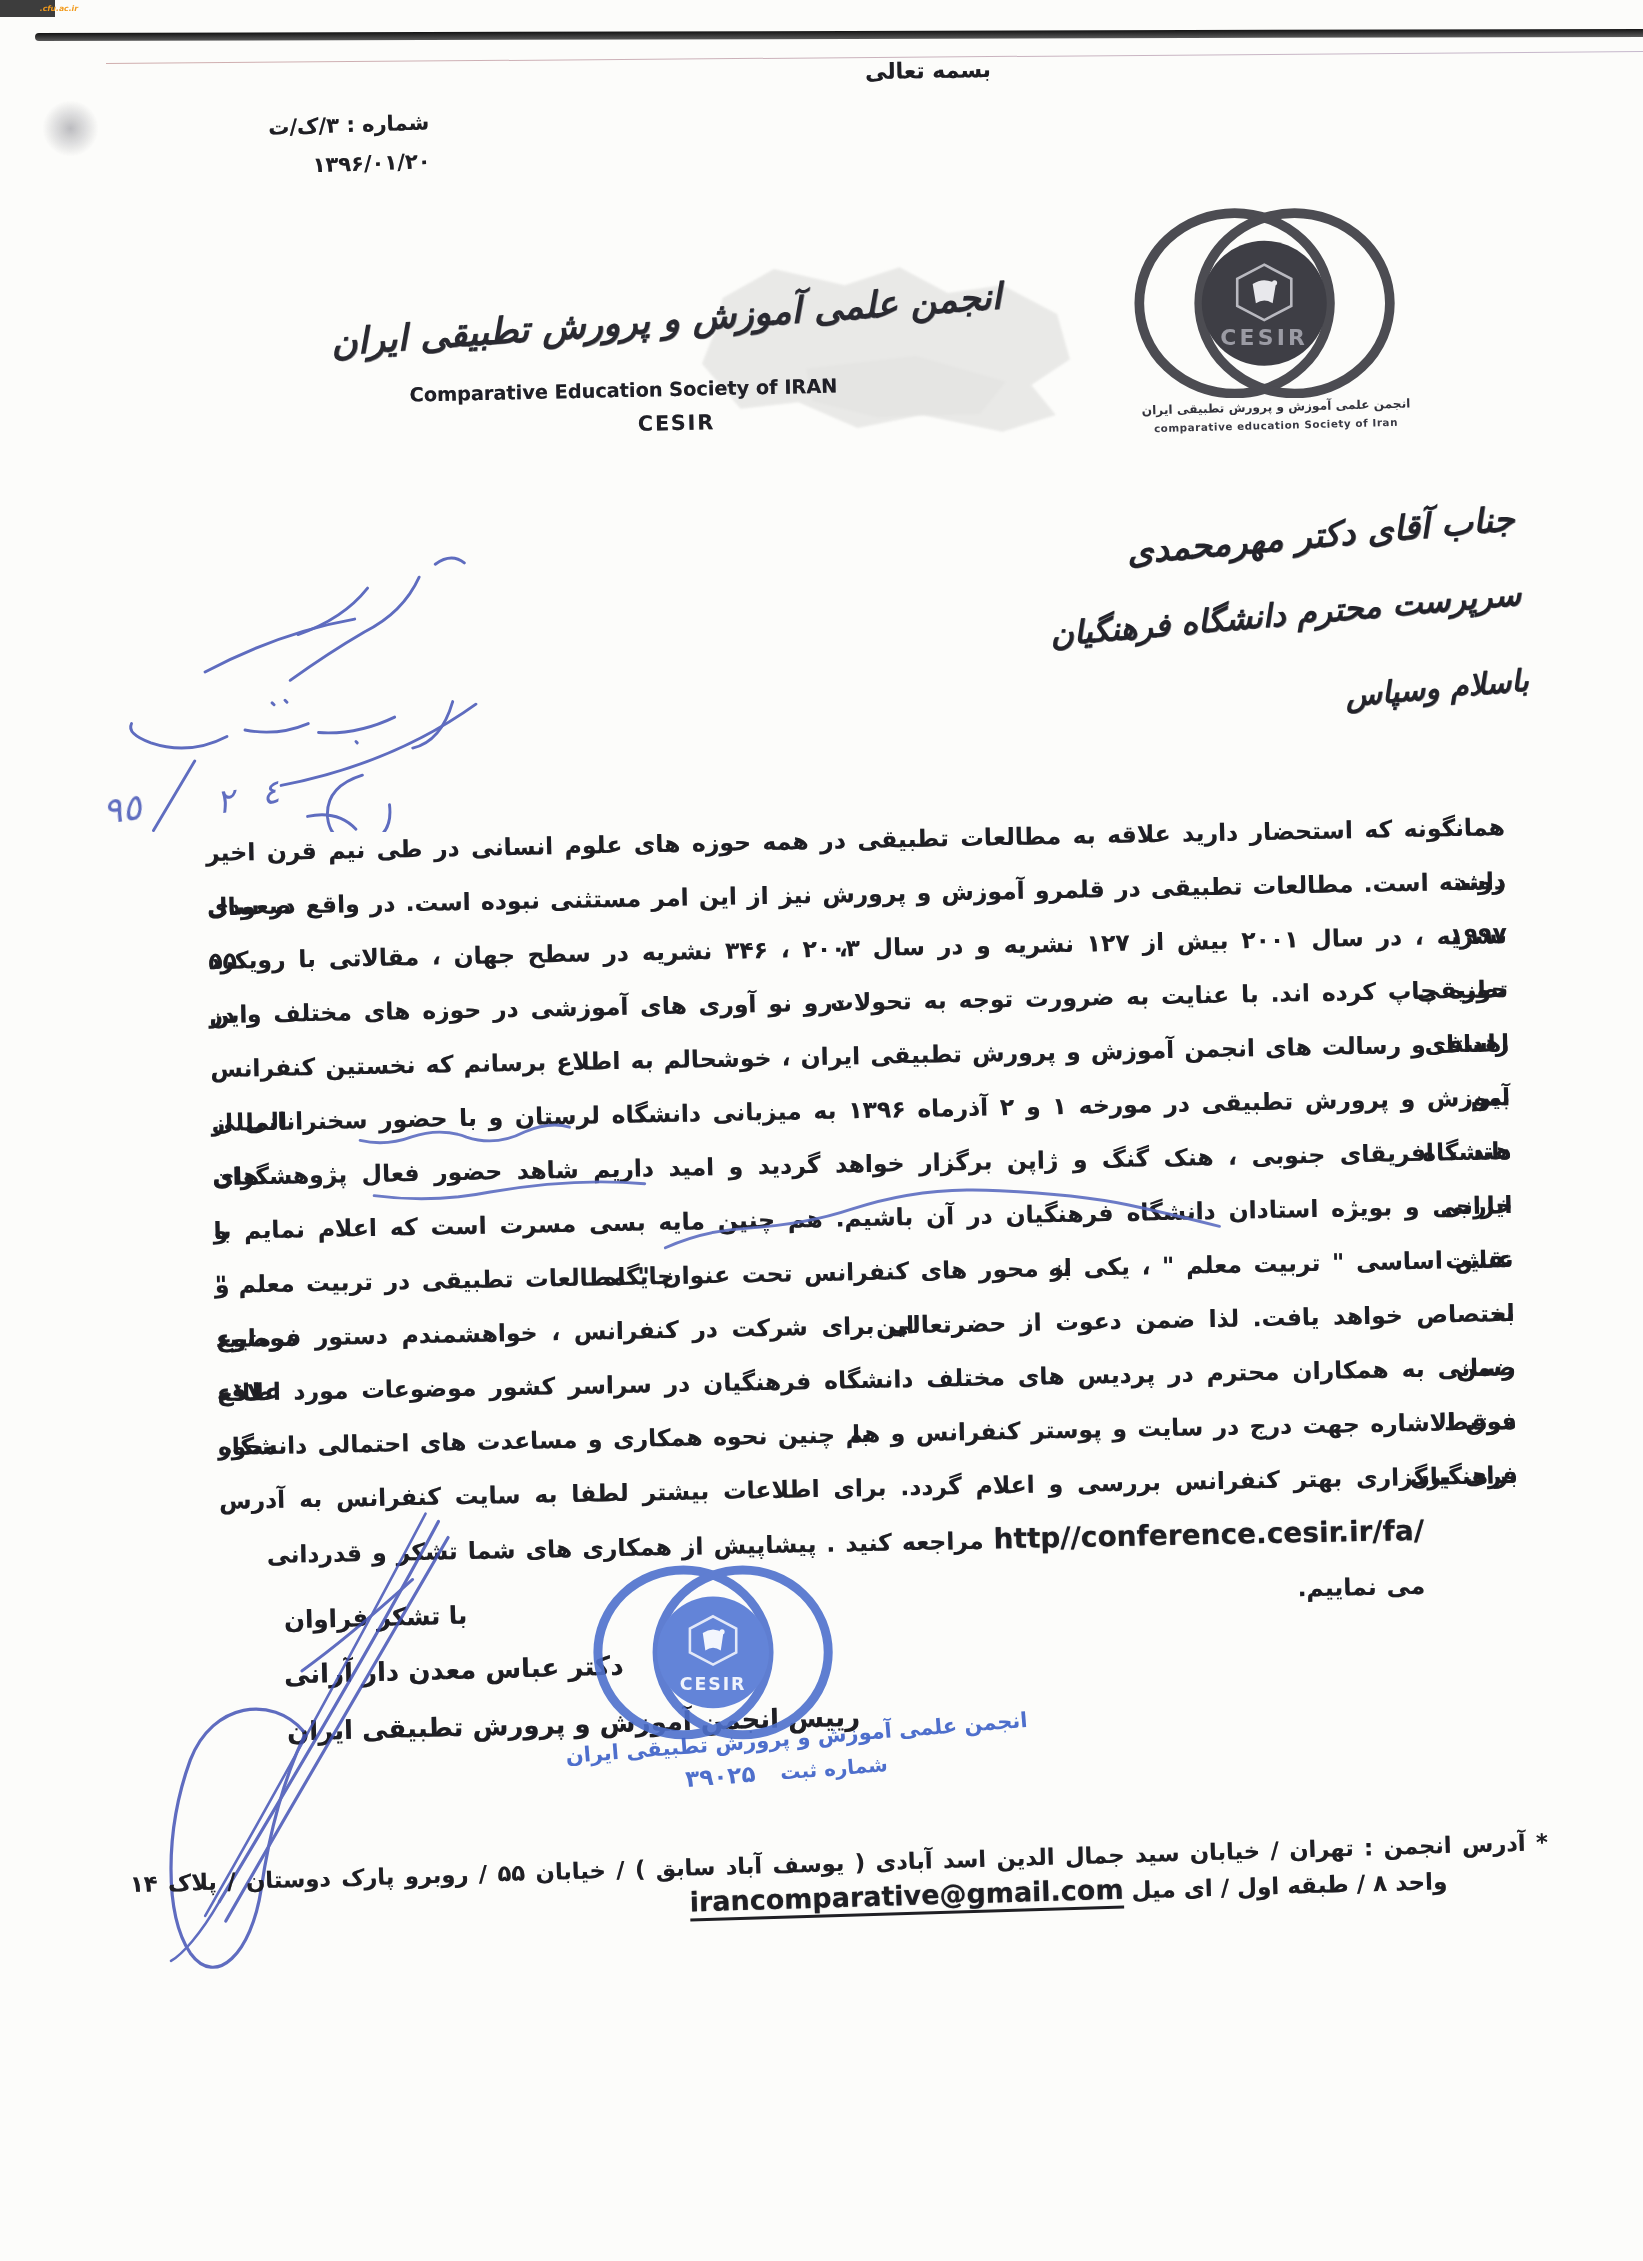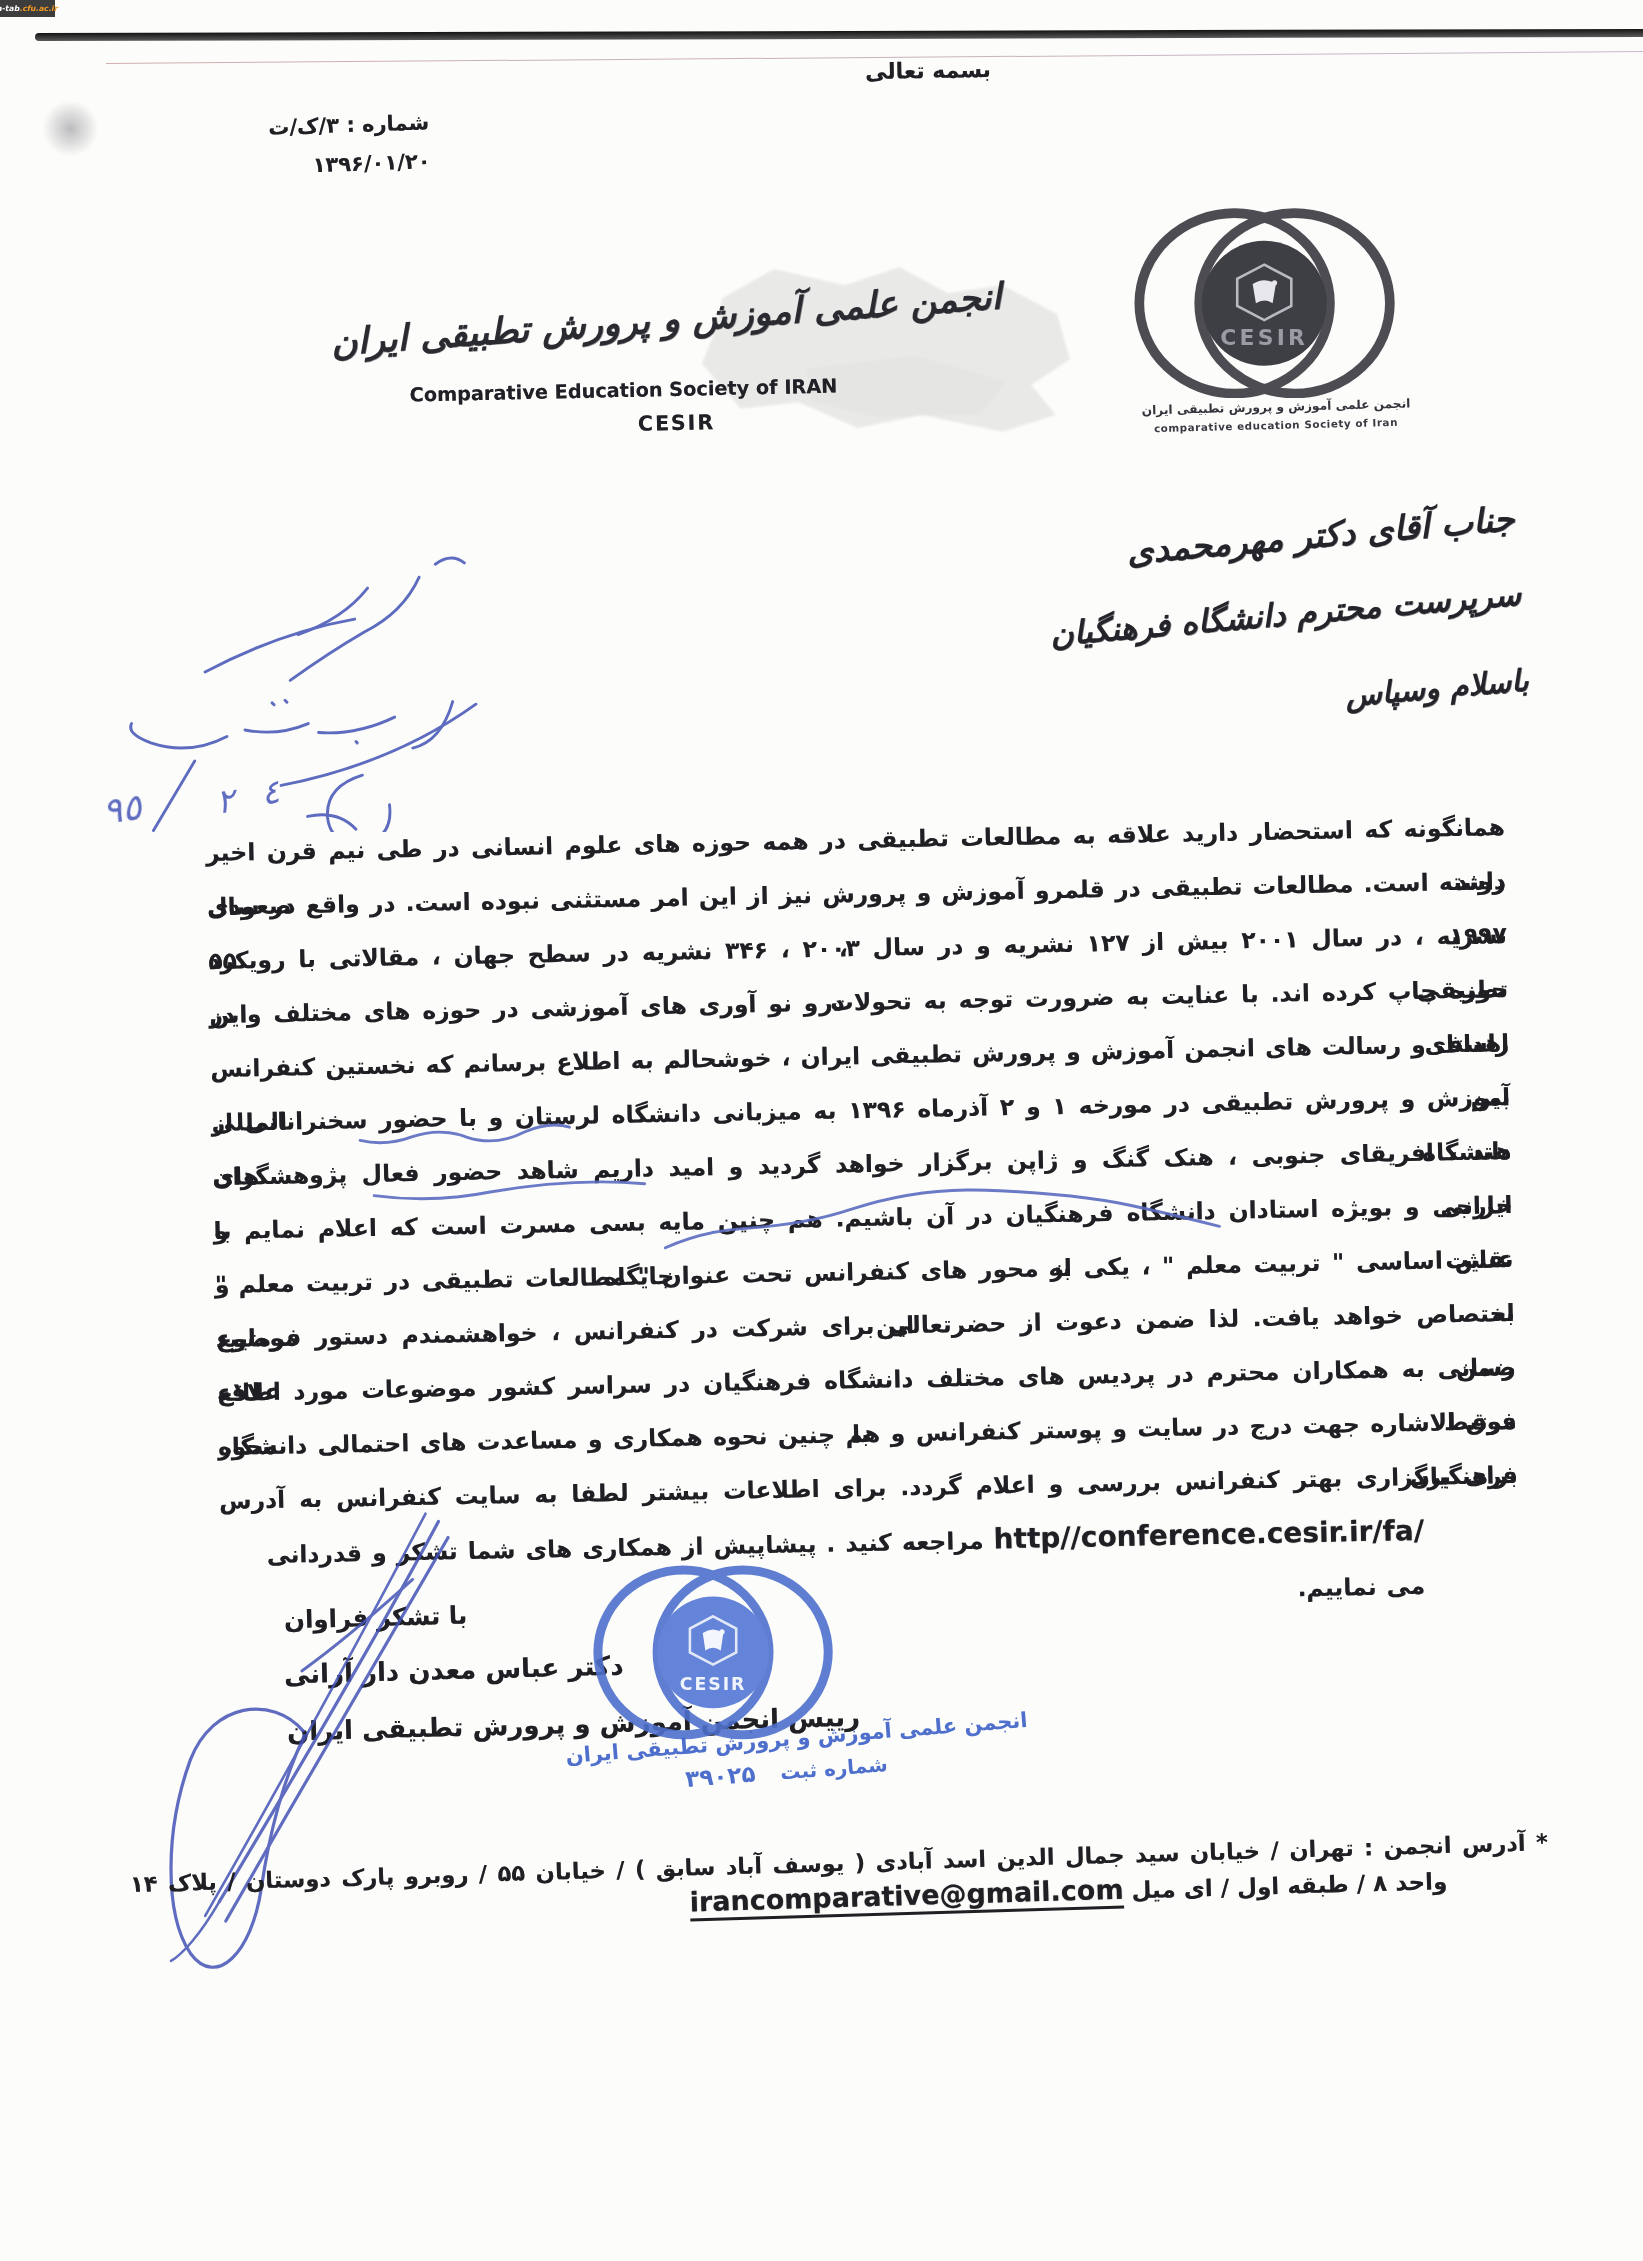--- a/index.html
+++ b/index.html
@@ -93,21 +93,21 @@
     text-shadow:0 0 0.6px rgba(20,20,30,.45);}
   #footer-line2 .email{direction:ltr;unicode-bidi:isolate;font-size:27px;
     border-bottom:3.2px solid #1f1f24;padding-bottom:1.3px;margin-left:3.9px;
     text-shadow:0 0 1px rgba(10,10,15,.6);}
 
   
   #watermark{left:3.9px;top:2241px;width:55px;height:17.4px;background:#3d3d3d;
     display:flex;align-items:center;justify-content:center;
     font-size:7.7px;font-weight:bold;font-style:italic;white-space:nowrap;}
   #watermark .wm-a{color:#ffffff;}
-  #watermark .wm-b{color:#f29b1d;}
+  #watermark .wm-b{color:#f29b1d;padding-left:40px;}
 </style>
 </head>
 <body>
 
 <div id="page">
 
   <div id="top-scan-line" class="abs"></div>
   <div id="top-thin-line" class="abs"></div>
   <div id="corner-smudge" class="abs"></div>
 

